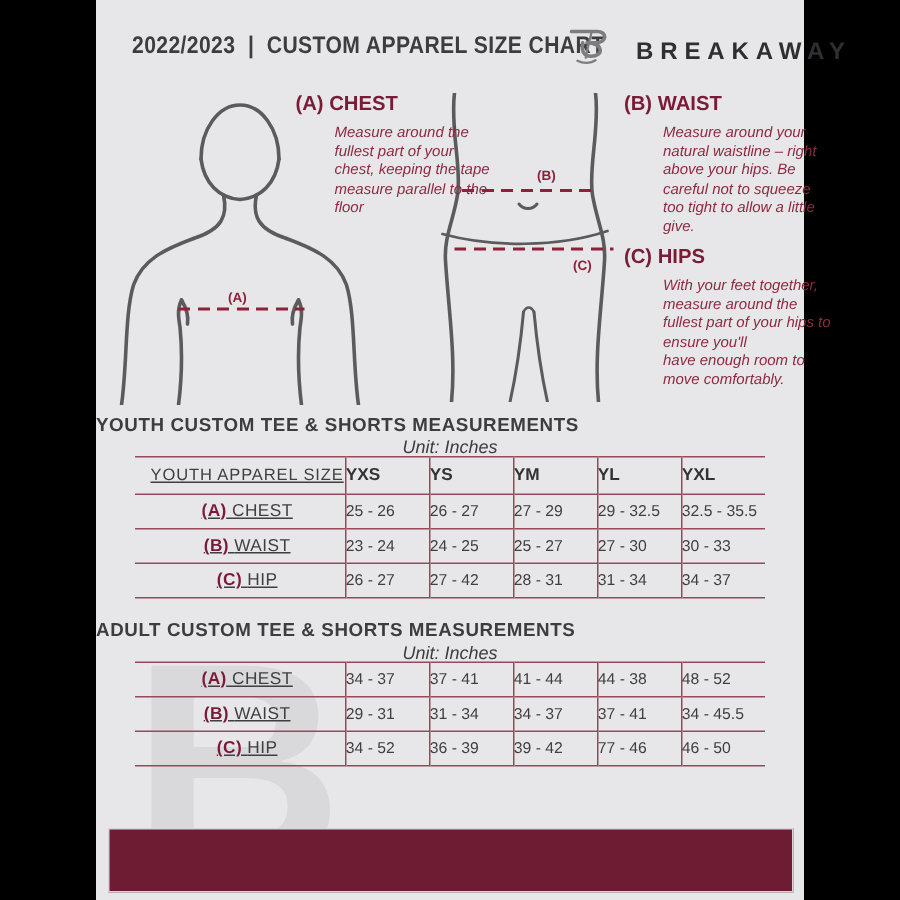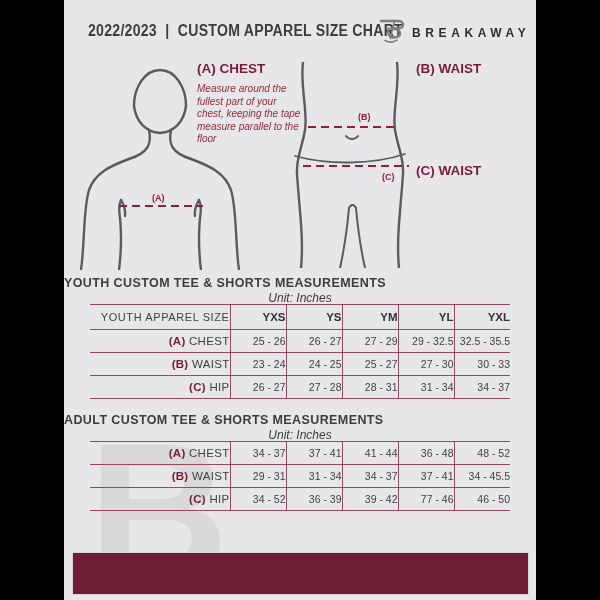--- a/index.html
+++ b/index.html
@@ -5,45 +5,45 @@
   html,body{margin:0;padding:0;background:#000;}
   .stage{position:relative;width:600px;height:600px;background:#000;overflow:hidden;
          font-family:"Liberation Sans",sans-serif;}
   .card{position:absolute;left:64px;top:0;width:472px;height:600px;background:#e7e7e9;}
 
   
   .page-title{position:absolute;left:24px;top:22px;font-size:16px;font-weight:700;
     color:#3d3d3f;letter-spacing:.3px;white-space:pre;transform:scaleX(.88);
     transform-origin:left center;}
   .logo{position:absolute;left:314px;top:14px;width:30px;height:30px;}
-  .brand{position:absolute;left:348px;top:26px;font-size:12px;font-weight:700;
+  .brand{position:absolute;left:360px;top:26px;font-size:16px;font-weight:700;
     letter-spacing:4.6px;color:#2f2f31;white-space:nowrap;}
 
   
   .fig{position:absolute;}
   .guide-head{position:absolute;font-size:13.5px;font-weight:700;color:#7a1b38;white-space:nowrap;}
   .guide-body{position:absolute;font-size:10px;font-style:italic;color:#8d2a42;
-    line-height:12.6px;white-space:pre-line;}
+    line-height:12.6px;white-space:pre-line;margin-left:26px;}
   .dash{position:absolute;height:2px;
     background:repeating-linear-gradient(90deg,#8e2138 0 8px,transparent 8px 13px);}
   .marker{position:absolute;font-size:9px;font-weight:700;color:#8e2138;}
 
   
   .tbl-title{position:absolute;left:0;width:472px;text-align:left;font-size:12.5px;
     font-weight:700;color:#3d3d3f;letter-spacing:.4px;}
   .tbl-unit{position:absolute;left:0;width:472px;text-align:center;font-size:12px;
     font-style:italic;color:#3d3d3f;}
   table.size{position:absolute;left:26px;width:420px;border-collapse:collapse;
     table-layout:fixed;z-index:2;}
-  table.size td{height:22px;font-size:10.5px;color:#3f3f41;text-align:right;
+  table.size td{height:22px;font-size:10.5px;color:#3f3f41;text-align:left;
     border-top:1px solid #97485b;padding:0;}
   table.size tr.hd td{height:24px;}
   table.size tr:last-child td{border-bottom:1px solid #97485b;}
   table.size td+td{border-left:1px solid #97485b;}
-  table.size td.lbl{text-align:right;padding-left:10px;font-size:11.5px;letter-spacing:.3px;}
+  table.size td.lbl{text-align:center;padding-left:10px;font-size:11.5px;letter-spacing:.3px;text-decoration:underline;}
   table.size tr.hd td.lbl{font-size:11px;letter-spacing:.6px;}
   table.size tr.hd td.sz{font-weight:700;font-size:11.5px;color:#333335;}
   .pfx{font-weight:700;color:#7a1b38;}
 
   .watermark{position:absolute;left:24px;top:414px;font-size:195px;line-height:1;
     font-weight:700;color:#d9d9dc;z-index:1;user-select:none;}
 
   .footer-bar{position:absolute;left:8px;top:552px;width:455px;height:41px;
     background:#6e1c33;border:1px solid #d6d6d8;z-index:3;}
 </style>
@@ -94,22 +94,25 @@
     </svg>
     <div class="marker" style="left:294px;top:112px">(B)</div>
     <div class="dash" style="left:244px;top:126px;width:88px"></div>
     <div class="dash" style="left:239px;top:165px;width:106px"></div>
     <div class="marker" style="left:318px;top:172px">(C)</div>
 
     <div class="guide-head" style="left:133px;top:61px">(A) CHEST</div>
     <div class="guide-body" style="left:133px;top:83px;width:104px">Measure around the fullest part of your chest, keeping the tape measure parallel to the floor</div>
 
     <div class="guide-head" style="left:352px;top:61px">(B) WAIST</div>
-
-    <div class="guide-head" style="left:352px;top:163px">(C) WAIST</div>
+    <div class="guide-body" style="left:352px;top:83px;width:110px">Measure around your natural waistline – right above your hips. Be careful not to squeeze too tight to allow a little give.</div>
+
+    <div class="guide-head" style="left:352px;top:163px">(C) HIPS</div>
+    <div class="guide-body" style="left:352px;top:185px;width:114px">With your feet together, measure around the fullest part of your hips to ensure you'll
+have enough room to move comfortably.</div>
 
     <div class="watermark">B</div>
 
     <div class="tbl-title" style="top:276px">YOUTH CUSTOM TEE &amp; SHORTS MEASUREMENTS</div>
     <div class="tbl-unit" style="top:291px">Unit: Inches</div>
     <table class="size" style="top:304px">
       <colgroup>
           <col style="width:140px">
           <col style="width:56px">
           <col style="width:56px">
@@ -138,21 +141,21 @@
         <td class="lbl"><span class="pfx">(B)</span> <span>WAIST</span></td>
         <td>23 - 24</td>
         <td>24 - 25</td>
         <td>25 - 27</td>
         <td>27 - 30</td>
         <td>30 - 33</td>
       </tr>
       <tr>
         <td class="lbl"><span class="pfx">(C)</span> <span>HIP</span></td>
         <td>26 - 27</td>
-        <td>27 - 28</td>
+        <td>27 - 42</td>
         <td>28 - 31</td>
         <td>31 - 34</td>
         <td>34 - 37</td>
       </tr>
     </tbody>
       </table>
 
     <div class="tbl-title" style="top:413px">ADULT CUSTOM TEE &amp; SHORTS MEASUREMENTS</div>
     <div class="tbl-unit" style="top:428px">Unit: Inches</div>
     <table class="size" style="top:441px">
@@ -163,21 +166,21 @@
           <col style="width:56px">
           <col style="width:56px">
           <col style="width:56px">
         </colgroup>
       <tbody>
       <tr>
         <td class="lbl"><span class="pfx">(A)</span> <span>CHEST</span></td>
         <td>34 - 37</td>
         <td>37 - 41</td>
         <td>41 - 44</td>
-        <td>36 - 48</td>
+        <td>44 - 38</td>
         <td>48 - 52</td>
       </tr>
       <tr>
         <td class="lbl"><span class="pfx">(B)</span> <span>WAIST</span></td>
         <td>29 - 31</td>
         <td>31 - 34</td>
         <td>34 - 37</td>
         <td>37 - 41</td>
         <td>34 - 45.5</td>
       </tr>

